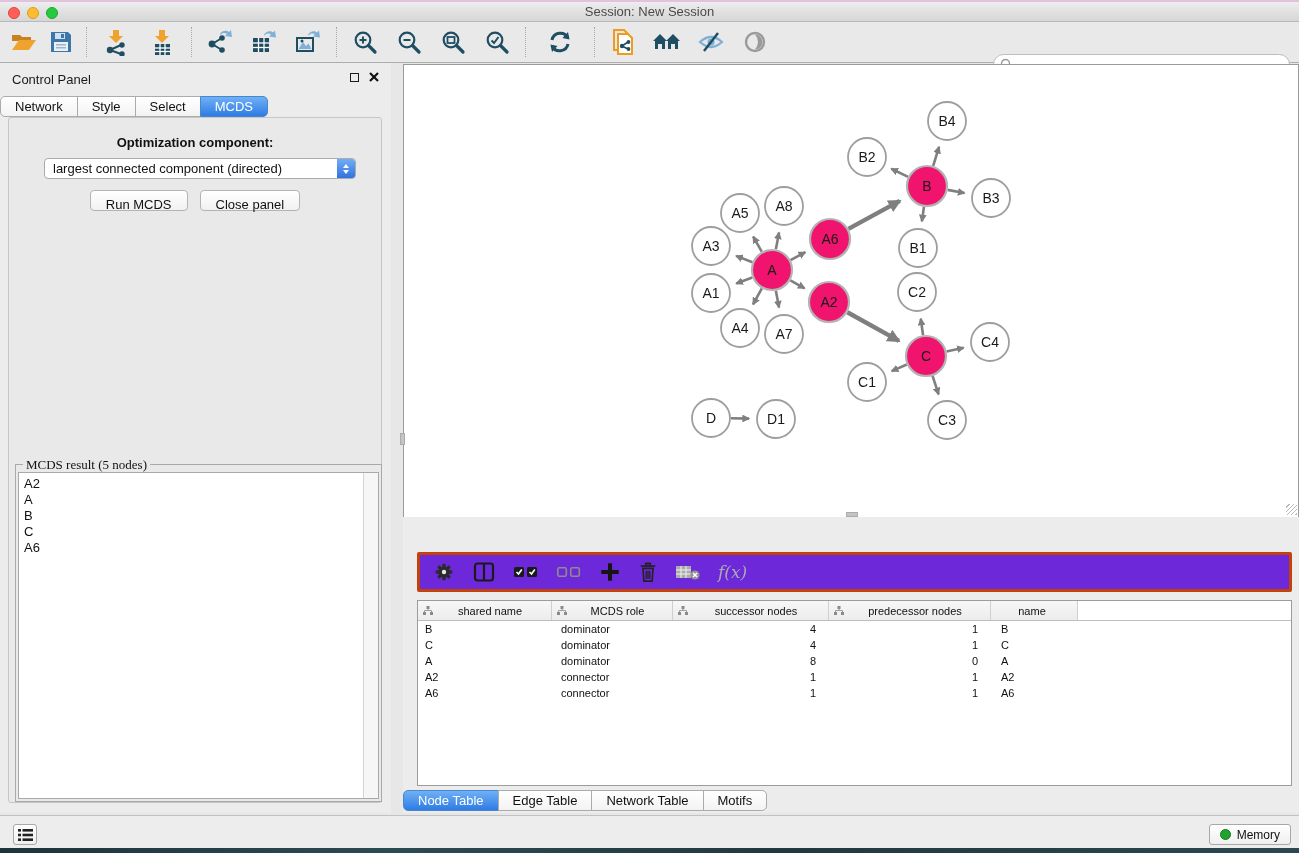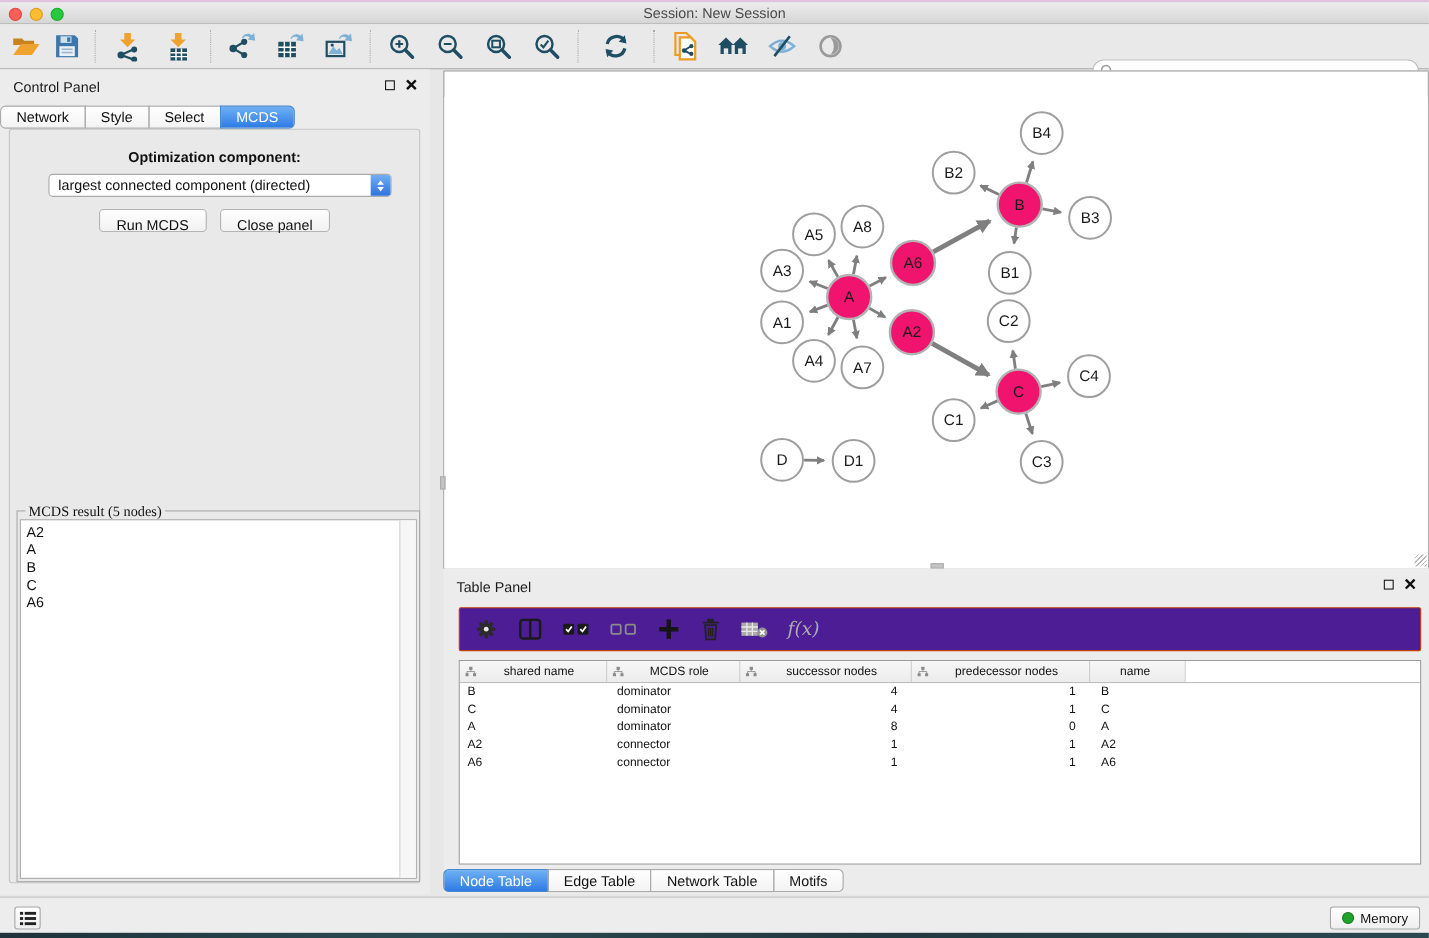--- a/index.html
+++ b/index.html
@@ -67,22 +67,22 @@
   .net-title { width:100%; text-align:center; line-height:22px; font-size:13px; color:#333; }
   .nt-dot { position:absolute; top:5px; width:12px; height:12px; border-radius:50%; }
   .net-canvas { position:absolute; left:0; top:23px; width:894px; height:429px; background:#fff; }
   .grip { position:absolute; right:1px; bottom:1px; width:11px; height:11px;
     background:repeating-linear-gradient(135deg,#FFFFFF 0 2px,#B9B9B9 2px 3px); }
   .thumb-v { left:400px; top:433px; width:5px; height:12px; background:#C4C4C4; border:1px solid #ABABAB; }
   .thumb-h { left:846px; top:512px; width:12px; height:5px; background:#C4C4C4; border:1px solid #ABABAB; }
 
   
   .table-region { left:403px; top:517px; width:896px; height:296px; background:#ECECEC; }
-  .tp-toolbar { position:absolute; left:14px; top:35px; width:875px; height:40px; background:#4c1d95;
-    border:1px solid #c2410c; border-radius:2px; display:flex; align-items:center; gap:17px; padding-left:13px; }
+  .tp-toolbar { position:absolute; left:14px; top:35px; width:875px; height:40px; background:#6d28d9;
+    border:3px solid #c2410c; border-radius:2px; display:flex; align-items:center; gap:17px; padding-left:13px; }
   .fx { font-family:"DejaVu Serif", serif; font-style:italic; font-size:17px; color:#ACACAC; }
   .datatable { position:absolute; left:14px; top:83px; width:875px; height:186px; background:#fff;
     border:1px solid #9C9C9C; overflow:hidden; }
   .thead { display:flex; height:20px; background:linear-gradient(#F7F7F7,#ECECEC);
     border-bottom:1px solid #BEBEBE; font-size:11px; color:#111; }
   .th { display:flex; align-items:center; border-right:1px solid #CFCFCF; }
   .th .lbl { flex:1; text-align:center; padding-right:4px; }
   .th .cicon { margin-left:5px; }
   .th-fill { flex:1; background:#fff; border-right:none; }
   .trow { display:flex; height:16px; font-size:11px; color:#111; align-items:center; }
@@ -431,32 +431,20 @@
           <text x="372" y="335.8" text-anchor="middle" font-size="14" font-family="Liberation Sans, sans-serif" fill="#1A1A1A">D1</text>
         </g>
       </svg>
   </div>
   <div class="grip"></div>
 </div>
 <div class="abs thumb-v"></div>
 <div class="abs thumb-h"></div>
 
 <div class="abs table-region">
-  <div class="panel-head">
-    <span class="panel-title">Table Panel</span>
-    <span class="panel-btns">
-      <span class="float-ic"></span>
-      <svg width="10" height="10" viewBox="0 0 10 10">
-          <g stroke="#111" stroke-width="2.2">
-            <line x1="1" y1="1" x2="9" y2="9"></line>
-            <line x1="9" y1="1" x2="1" y2="9"></line>
-          </g>
-        </svg>
-    </span>
-  </div>
   <div class="tp-toolbar">
     <svg width="22" height="22" viewBox="0 0 24 24">
         <g fill="#2B2B2B">
           <rect x="10.2" y="3" width="3.6" height="18" rx="1"></rect>
           <rect x="10.2" y="3" width="3.6" height="18" rx="1" transform="rotate(45 12 12)"></rect>
           <rect x="10.2" y="3" width="3.6" height="18" rx="1" transform="rotate(90 12 12)"></rect>
           <rect x="10.2" y="3" width="3.6" height="18" rx="1" transform="rotate(135 12 12)"></rect>
           <circle cx="12" cy="12" r="6"></circle>
         </g>
         <circle cx="12" cy="12" r="2.4" fill="#E8E8E8"></circle>

